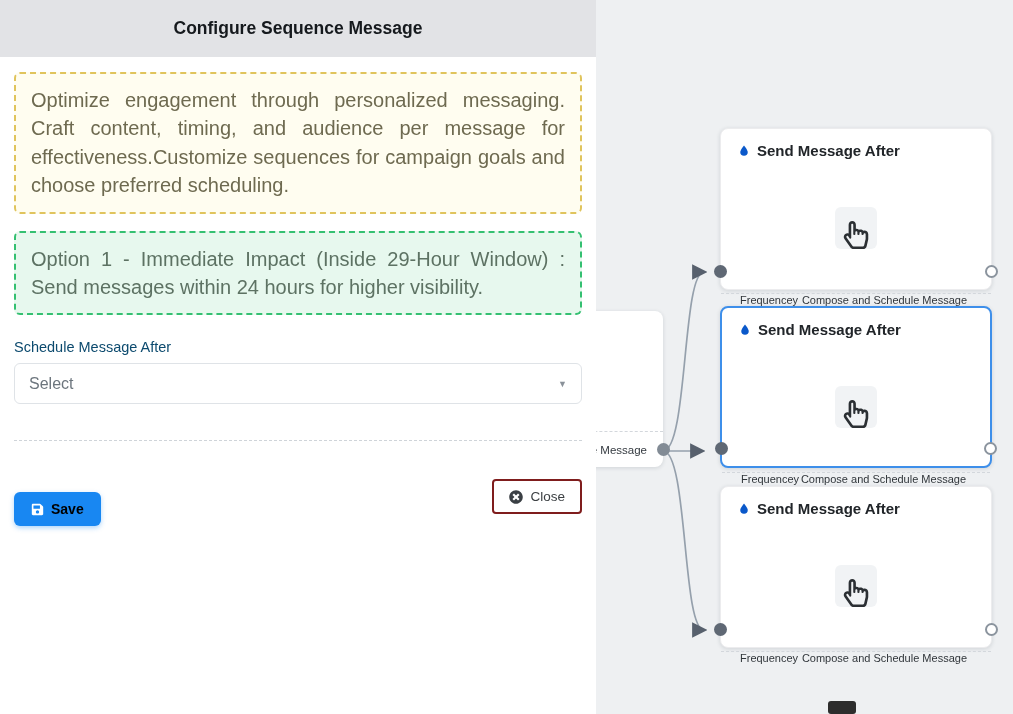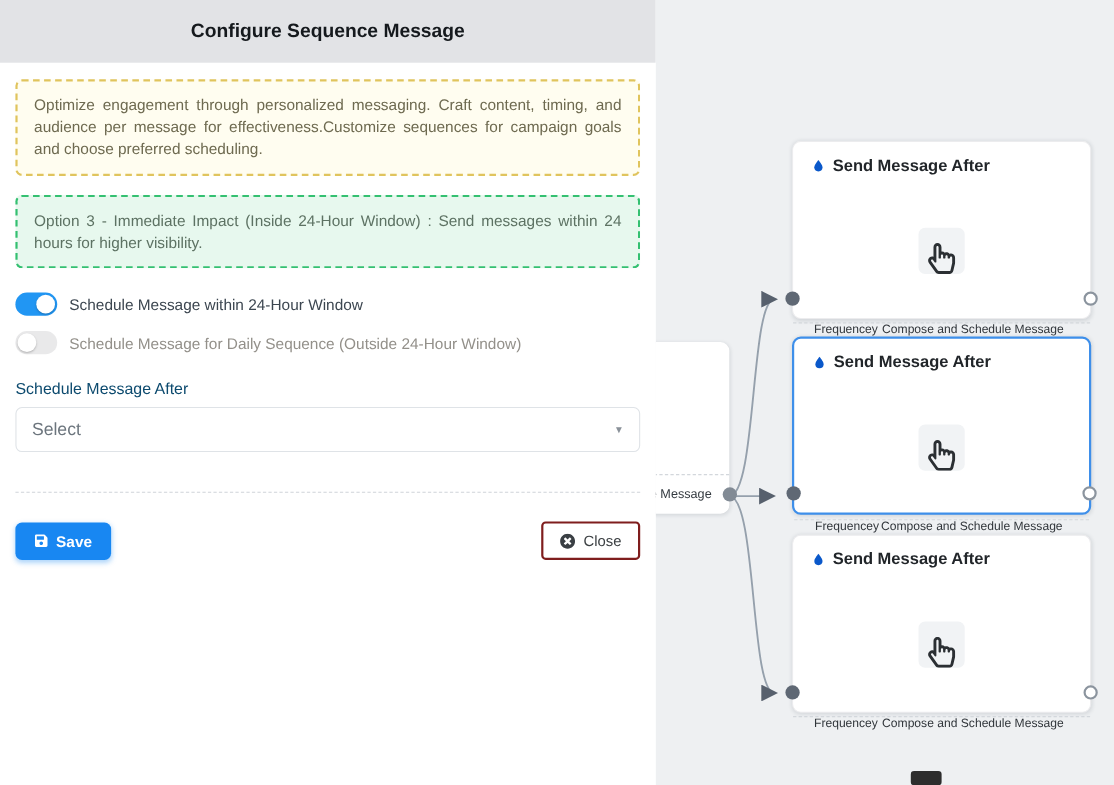--- a/index.html
+++ b/index.html
@@ -6,21 +6,21 @@
   html,body { background:#fff; }
   body { font-family:"Liberation Sans", sans-serif; }
   .screen { position:relative; width:1013px; height:714px; overflow:hidden; background:#fff; }
 
   
   .panel { position:absolute; left:0; top:0; width:596px; height:714px; background:#fff; z-index:3; }
   .panel-header { height:57px; background:#e2e3e6; display:flex; align-items:center; justify-content:center; }
   .panel-header h1 { font-size:17.5px; font-weight:700; color:#15191d; }
   .panel-body { padding:15px 14px 0 14px; }
 
-  .note { border-radius:6px; padding:12px 15px; font-size:14px; line-height:1.42; text-align:justify; }
+  .note { border-radius:6px; padding:12px 15px; font-size:20px; line-height:1.42; text-align:justify; }
   .note-yellow { background:var(--yellow-note-bg,#fffdf0); border:2px dashed var(--yellow-note-border,#e0c45d); color:#6e6a50; }
   .note-green  { background:var(--green-note-bg,#e7f8ee); border:2px dashed var(--green-note-border,#34c071); color:#5d7263; margin-top:17px; }
 
   .toggles { margin-top:22px; }
   .toggle-row { display:flex; align-items:center; gap:11px; margin-bottom:14px; cursor:pointer; }
   .switch { position:relative; width:38px; height:21px; border-radius:11px; background:#e9e9ea; flex:0 0 auto; transition:background .2s; }
   .switch .knob { position:absolute; top:2px; left:2px; width:17px; height:17px; border-radius:50%; background:#fff; box-shadow:0 1px 2px rgba(0,0,0,.25); transition:left .2s; }
   .switch.on { background:var(--accent-blue,#2196f3); }
   .switch.on .knob { left:19px; }
   .toggle-label-primary { font-size:14px; color:#3c4650; }
@@ -29,22 +29,22 @@
   .field-label { margin-top:24px; font-size:14.5px; color:#0c4a6e; }
   .select { margin-top:8px; height:41px; border:1px solid #dfe3e7; border-radius:6px; background:#fff;
             display:flex; align-items:center; justify-content:space-between; padding:0 14px; cursor:pointer; }
   .select .sel-value { font-size:16px; color:#6c757d; }
   .select .chev { font-size:9px; color:#8a9199; }
 
   .divider { margin-top:36px; border-top:1px dashed #cfd4d9; }
 
   .btn-row { margin-top:26px; display:flex; align-items:center; justify-content:space-between; }
   .btn { display:inline-flex; align-items:center; gap:7px; border:none; cursor:pointer; font-family:inherit; }
-  .btn-save { background:var(--save-button,#1887f2); color:#ffffff; font-size:14px; font-weight:600;
-              padding:9px 17px; border-radius:6px; box-shadow:0 2px 5px rgba(24,135,242,.35); }
+  .btn-save { background:var(--save-button,#1887f2); color:#000000; font-size:14px; font-weight:600;
+              padding:9px 17px; border-radius:6px; box-shadow:0 2px 5px rgba(24,135,242,.35);margin-top:25px; }
   .btn-close { background:#fff; color:#3c4043; font-size:13.5px; padding:8px 15px; border:2px solid #7f1d1d; border-radius:4px; }
   .btn svg { display:block; }
 
   
   .canvas { position:absolute; left:596px; top:0; width:417px; height:714px; background:#eef0f2; overflow:hidden; }
   .edges { position:absolute; left:0; top:0; z-index:1; }
   .edge { fill:none; stroke:var(--edge-gray,#95a0ac); stroke-width:1.7; }
 
   .node { position:absolute; background:#fff; border-radius:8px; box-shadow:0 1px 4px rgba(30,40,60,.14); z-index:2; }
   .card { left:124px; width:272px; height:162px; display:flex; flex-direction:column; border:1px solid #ececee;gap:44px; }
@@ -79,38 +79,24 @@
     <header class="panel-header">
       <h1>Configure Sequence Message</h1>
     </header>
     <div class="panel-body">
 
       <div class="note note-yellow">
         <span>Optimize engagement through personalized messaging. Craft content, timing, and audience per message for effectiveness.Customize sequences for campaign goals and choose preferred scheduling.</span>
       </div>
 
       <div class="note note-green">
-        <span>Option 3 - Immediate Impact (Inside 24-Hour Window) : Send messages within 24 hours for higher visibility.</span>
-      </div>
-
-
-      <div class="toggles">
-        <div class="toggle-row">
-          <span class="switch on">
-              <span class="knob"></span>
-            </span>
-          <span class="toggle-label-primary">Schedule Message within 24-Hour Window</span>
-        </div>
-        <div class="toggle-row">
-          <span class="switch">
-              <span class="knob"></span>
-            </span>
-          <span class="toggle-label-muted">Schedule Message for Daily Sequence (Outside 24-Hour Window)</span>
-        </div>
-      </div>
+        <span>Option 1 - Immediate Impact (Inside 29-Hour Window) : Send messages within 24 hours for higher visibility.</span>
+      </div>
+
+
 
       <div class="field-label">Schedule Message After</div>
       <div class="select">
         <span class="sel-value">Select</span>
         <span class="chev">▼</span>
       </div>
 
       <div class="divider"></div>
 
       <div class="btn-row">

